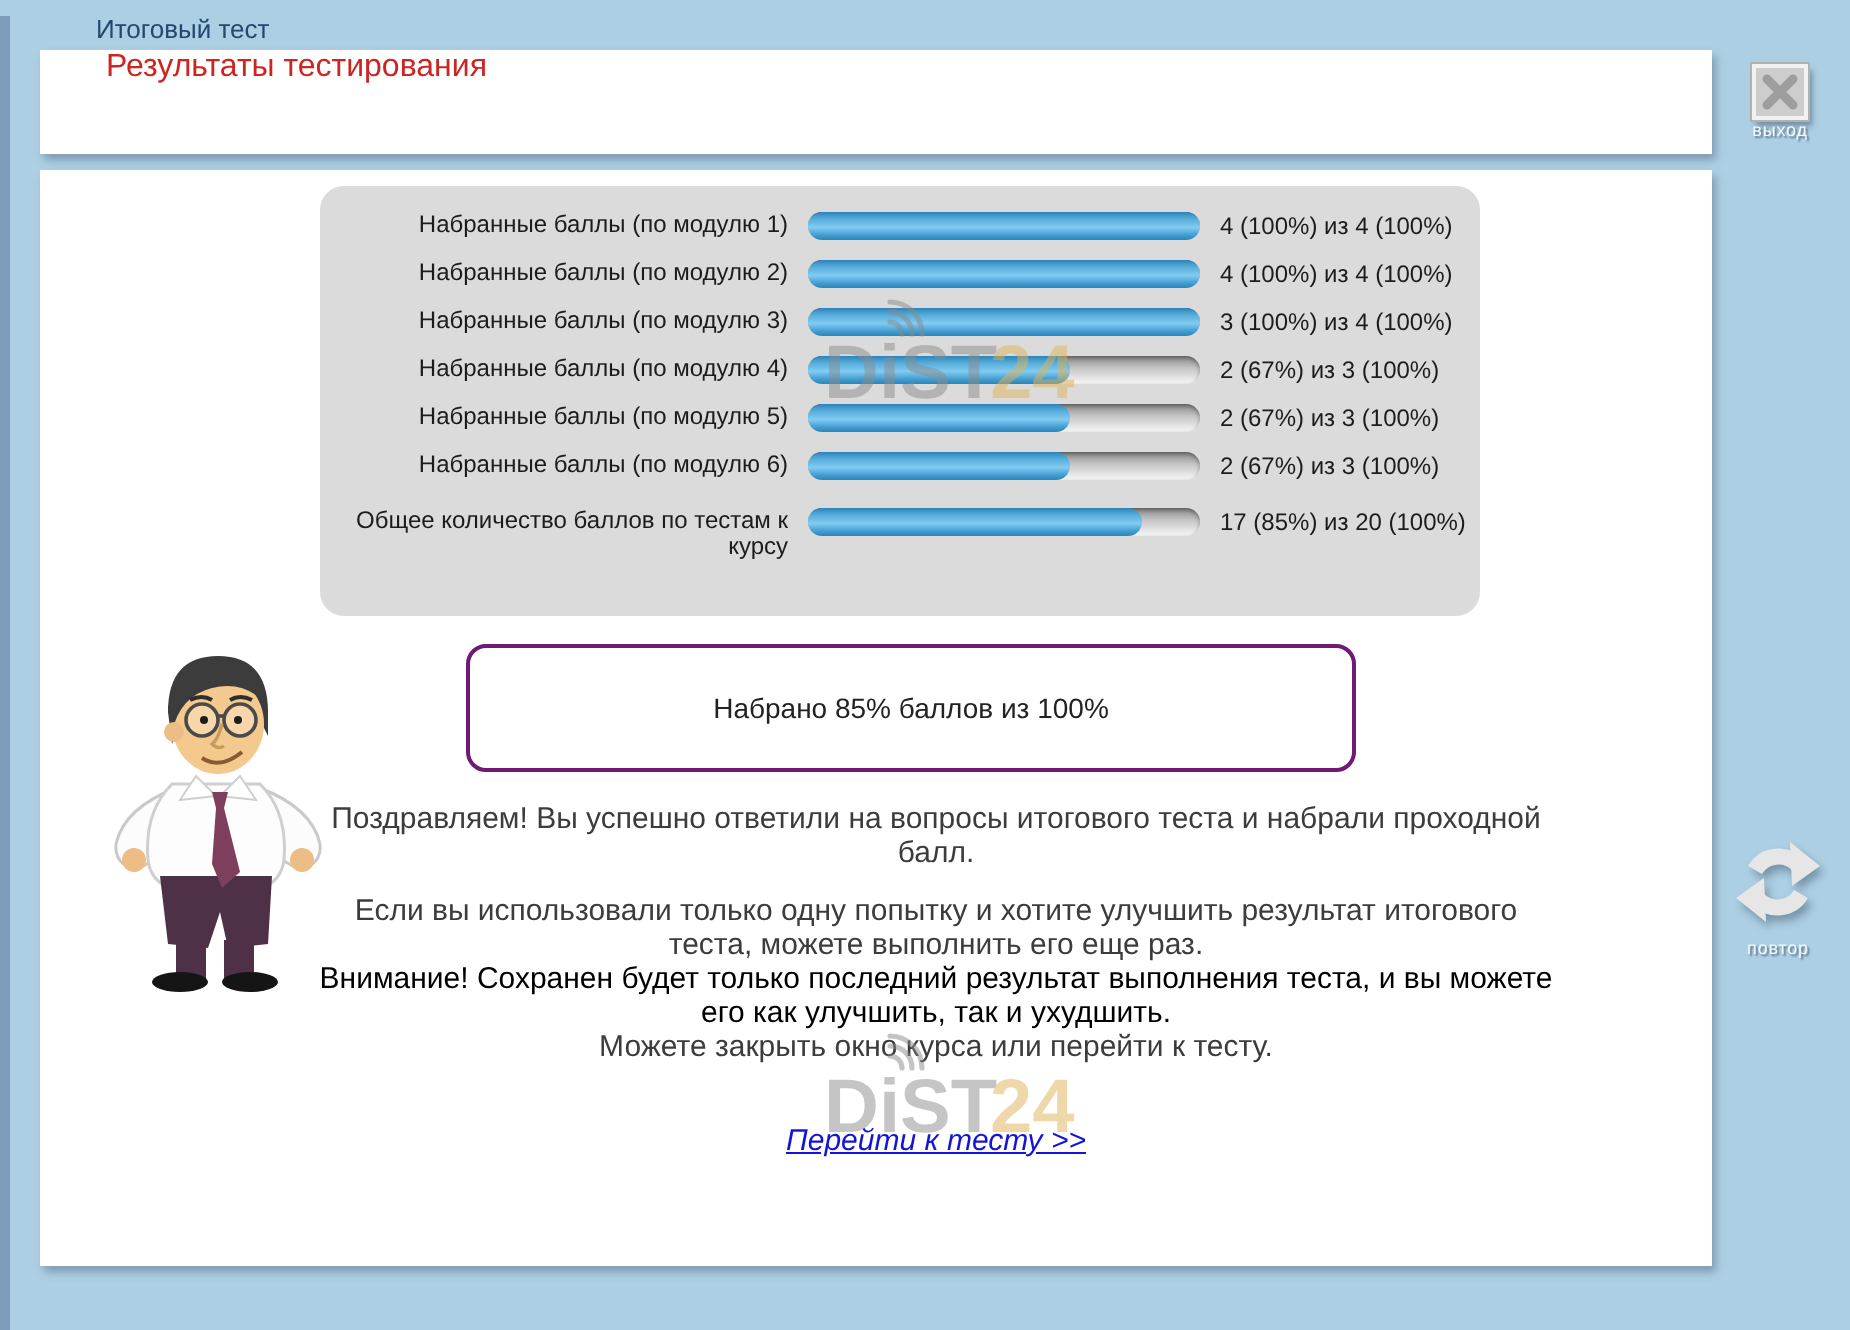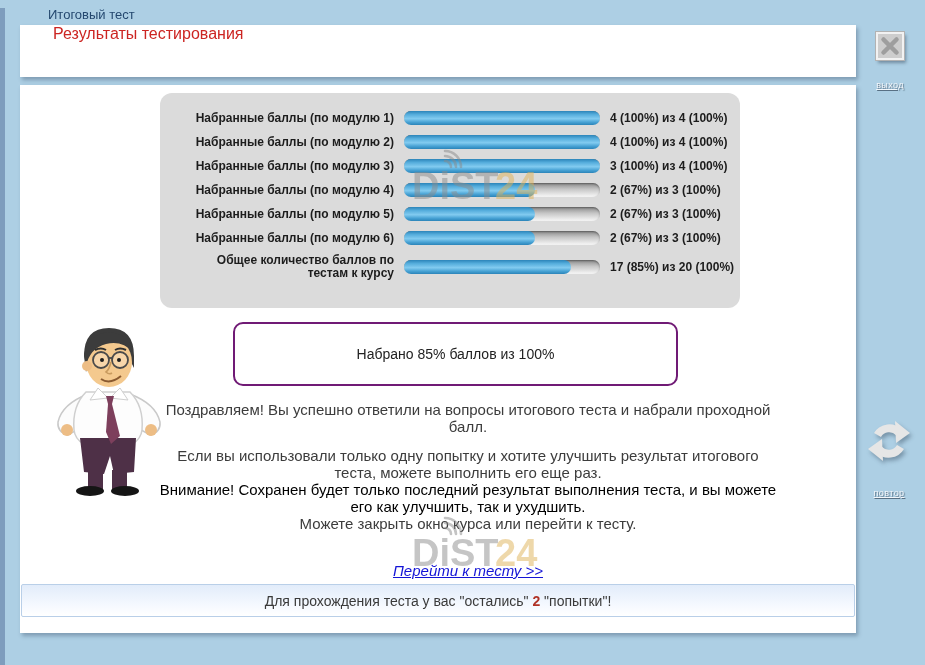--- a/index.html
+++ b/index.html
@@ -13,32 +13,32 @@
 
   .header-band{position:absolute;left:20px;top:25px;width:836px;height:52px;background:#ffffff;
     box-shadow:2px 3px 4px rgba(70,95,120,.45);}
   .page-title{position:absolute;left:33px;top:0;font-size:16px;color:#cc2522;}
 
   .side-btn{position:absolute;text-align:center;cursor:pointer;}
   .exit-btn{left:871px;top:32px;width:38px;}
   .exit-icon{width:24px;height:24px;margin:0 auto;background:#cdcdcd;border:2px solid #f2f2f2;
     outline:1px solid #b2b2b2;box-shadow:2px 3px 3px rgba(40,60,80,.45);
     display:flex;align-items:center;justify-content:center;}
-  .btn-label{margin-top:20px;font-size:9px;color:#f3f7fb;letter-spacing:.4px;
-    text-shadow:1px 1px 1px rgba(60,80,100,.75);text-decoration:underline;}
+  .btn-label{margin-top:0;font-size:9px;color:#f3f7fb;letter-spacing:.4px;
+    text-shadow:1px 1px 1px rgba(60,80,100,.75);}
   .repeat-btn{left:861px;top:418px;width:56px;}
   .repeat-icon{filter:drop-shadow(2px 3px 2px rgba(40,60,80,.4));}
 
   .main-panel{position:absolute;left:20px;top:85px;width:836px;height:548px;background:#ffffff;
     box-shadow:2px 3px 4px rgba(70,95,120,.45);}
 
   .results-panel{position:absolute;left:140px;top:8px;width:580px;height:215px;
     background:#dbdbdb;border-radius:12px;}
   .results-rows{position:absolute;left:18px;top:13px;right:14px;}
-  .result-row{display:flex;align-items:center;min-height:24px;font-weight:bold;}
+  .result-row{display:flex;align-items:flex-start;min-height:24px;}
   .result-row.total{margin-top:4px;}
   .row-label{width:216px;text-align:right;font-size:12px;line-height:13px;color:#1c1c1c;
     padding-right:10px;flex:none;}
   .row-bar{width:196px;height:14px;border-radius:7px;flex:none;
     background:linear-gradient(#8a8a8a,#c7c7c7 45%,#f8f8f8);
     box-shadow:inset 0 1px 2px rgba(0,0,0,.35);}
   .row-fill{height:14px;border-radius:7px;
     background:linear-gradient(#2b84b9,#55addc 25%,#82cbf0 55%,#47a2d4 80%,#2b84b9);}
   .row-value{font-size:12px;color:#1c1c1c;padding-left:10px;white-space:nowrap;}
 
@@ -217,21 +217,20 @@
       <g stroke="#8a8a8a" stroke-width="2.6" fill="none" stroke-linecap="round">
         <path d="M37 13 A6 6 0 0 1 43 19"></path>
         <path d="M37 8 A11 11 0 0 1 48 19"></path>
         <path d="M37 3 A16 16 0 0 1 53 19"></path>
       </g>
       <text x="4" y="51" font-size="38" font-weight="bold" fill="#8c8c8c">DiST</text>
       <text x="87" y="51" font-size="38" font-weight="bold" fill="#dfb258">24</text>
     </svg>
   </div>
 
-  <div class="footer-bar"><span>Для прохождения теста у вас "остались" </span><span class="attempt-count">2</span><span> "попытки"!</span></div>
 
 </div>
 
 <div class="side-btn repeat-btn">
   <svg class="repeat-icon" width="46" height="46" viewBox="0 0 46 46">
     <g fill="none" stroke="#e6e6e6" stroke-width="8">
       <path d="M11.5 17 A13.5 13.5 0 0 1 33 14.5"></path>
       <path d="M34.5 29 A13.5 13.5 0 0 1 13 31.5"></path>
     </g>
     <polygon points="29,3 44,15 30,25" fill="#e6e6e6"></polygon>

